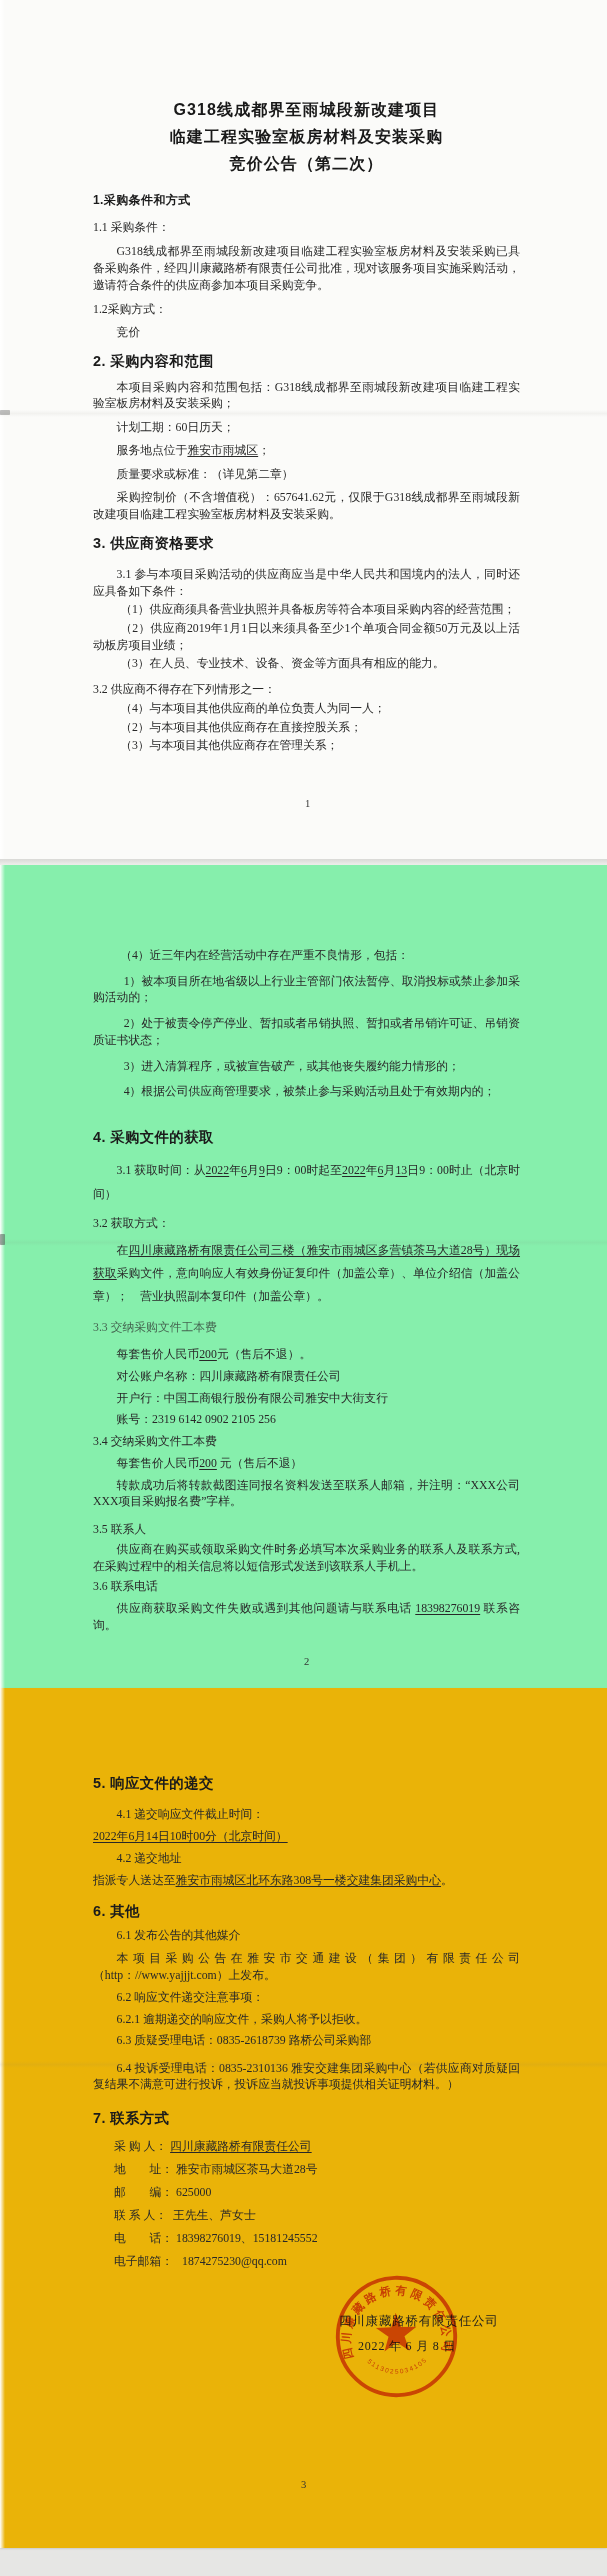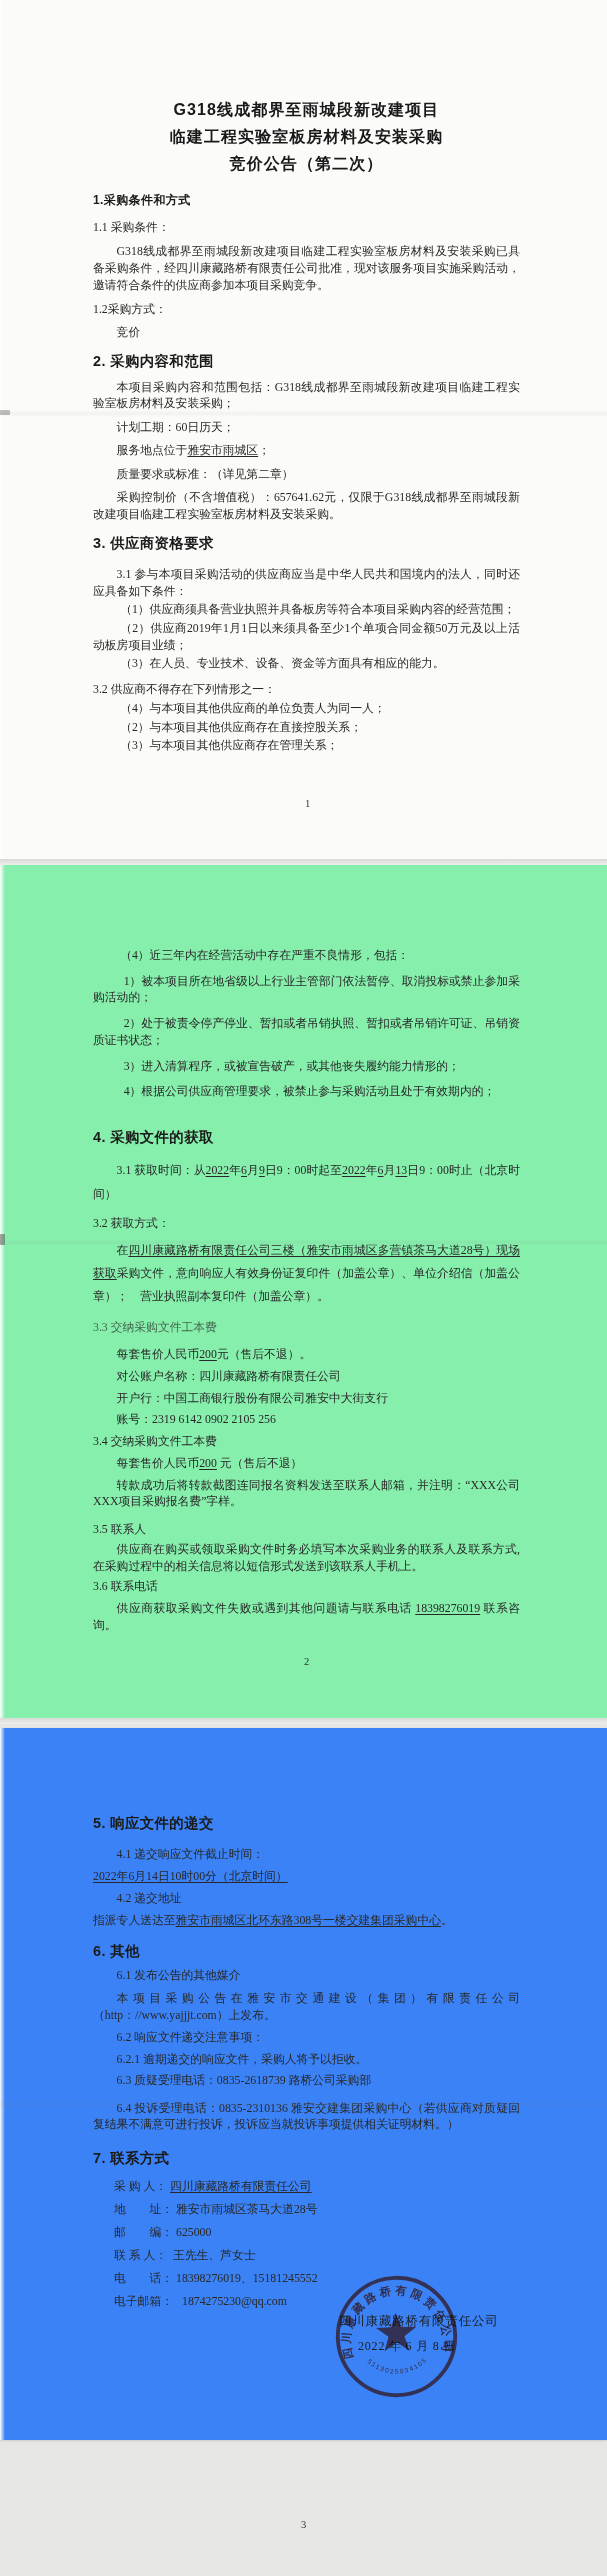--- a/index.html
+++ b/index.html
@@ -4,21 +4,21 @@
 <title>G318 竞价公告（第二次）</title>
 <style>
   html,body{margin:0;padding:0;}
   body{background:#e9e9e7;font-family:"Liberation Serif","DejaVu Serif",serif;}
   #canvas{position:relative;width:607px;height:2576px;margin:0 auto;background:#e6e6e4;overflow:hidden;}
   .page{position:absolute;left:0;width:607px;background:#fbfbf9;box-shadow:0 0.8px 2.3px rgba(0,0,0,.18);color:#2a2a2a;}
   .page::before{content:"";position:absolute;left:0;top:0;bottom:0;width:5.3px;
     background:linear-gradient(90deg,#ffffff 0%,rgba(255,255,255,0) 100%);pointer-events:none;}
   #page-1{top:0;height:888px;}
   #page-2{top:865px;height:853px;background:#86efac;}
-  #page-3{top:1728px;height:712px;background:#3b82f6;}
+  #page-3{top:1688px;height:860px;background:#eab308;}
   .content{position:relative;padding:0 87px 0 93px;font-size:11.8px;line-height:16.7px;color:#282828;}
   
   .doc-title{margin:0;padding-top:96px;text-align:center;font-family:"Liberation Sans","DejaVu Sans",sans-serif;
     font-weight:700;font-size:16px;line-height:27px;letter-spacing:1.1px;color:#191919;}
   .doc-title div{margin:0;}
   
   .sec-h{font-family:"Liberation Sans","DejaVu Sans",sans-serif;font-weight:700;color:#1b1b1b;
     font-size:14.4px;line-height:20.5px;letter-spacing:0.4px;margin:10.6px 0 0 0;}
   .sec-h.small{font-size:12px;line-height:18px;margin-top:13.7px;}
   

